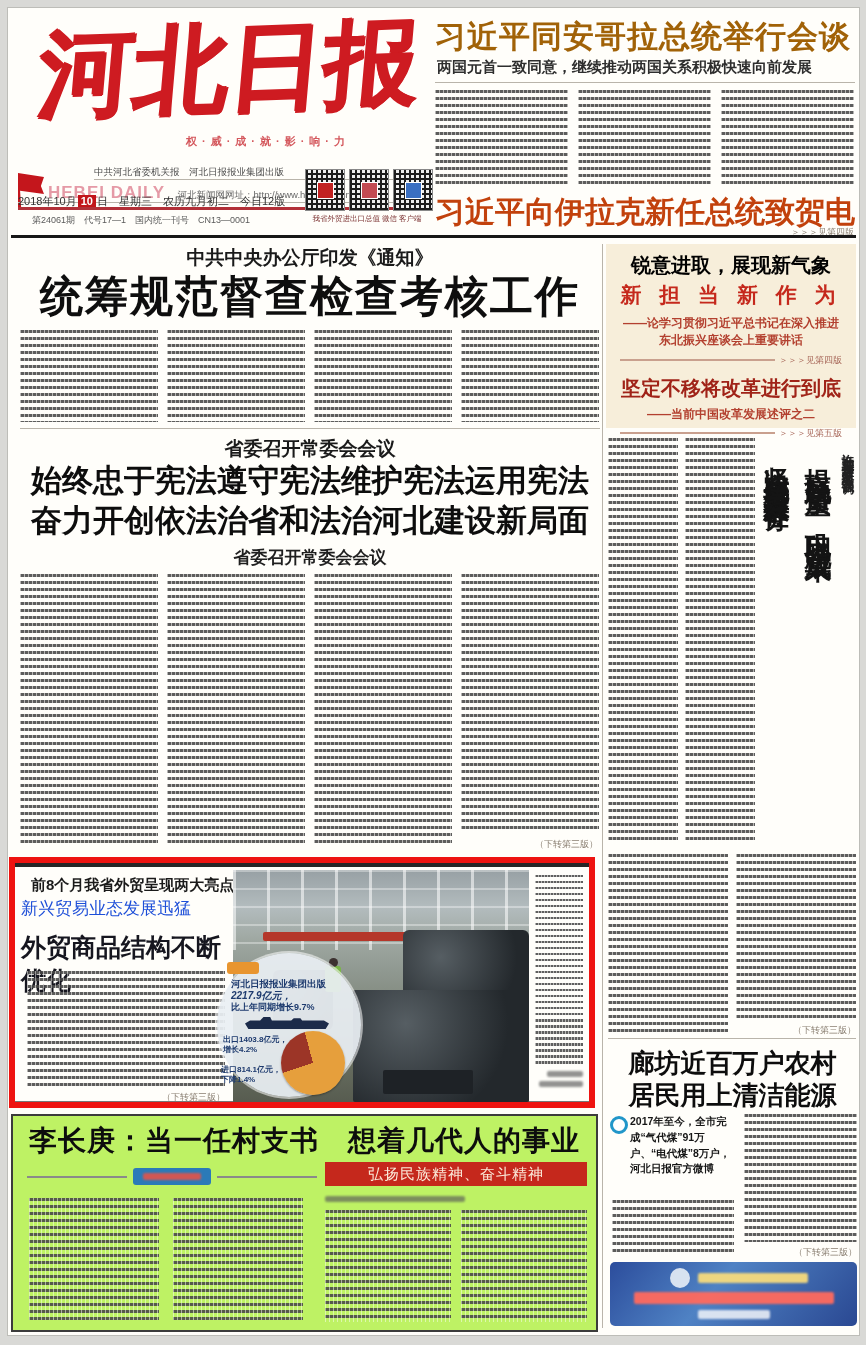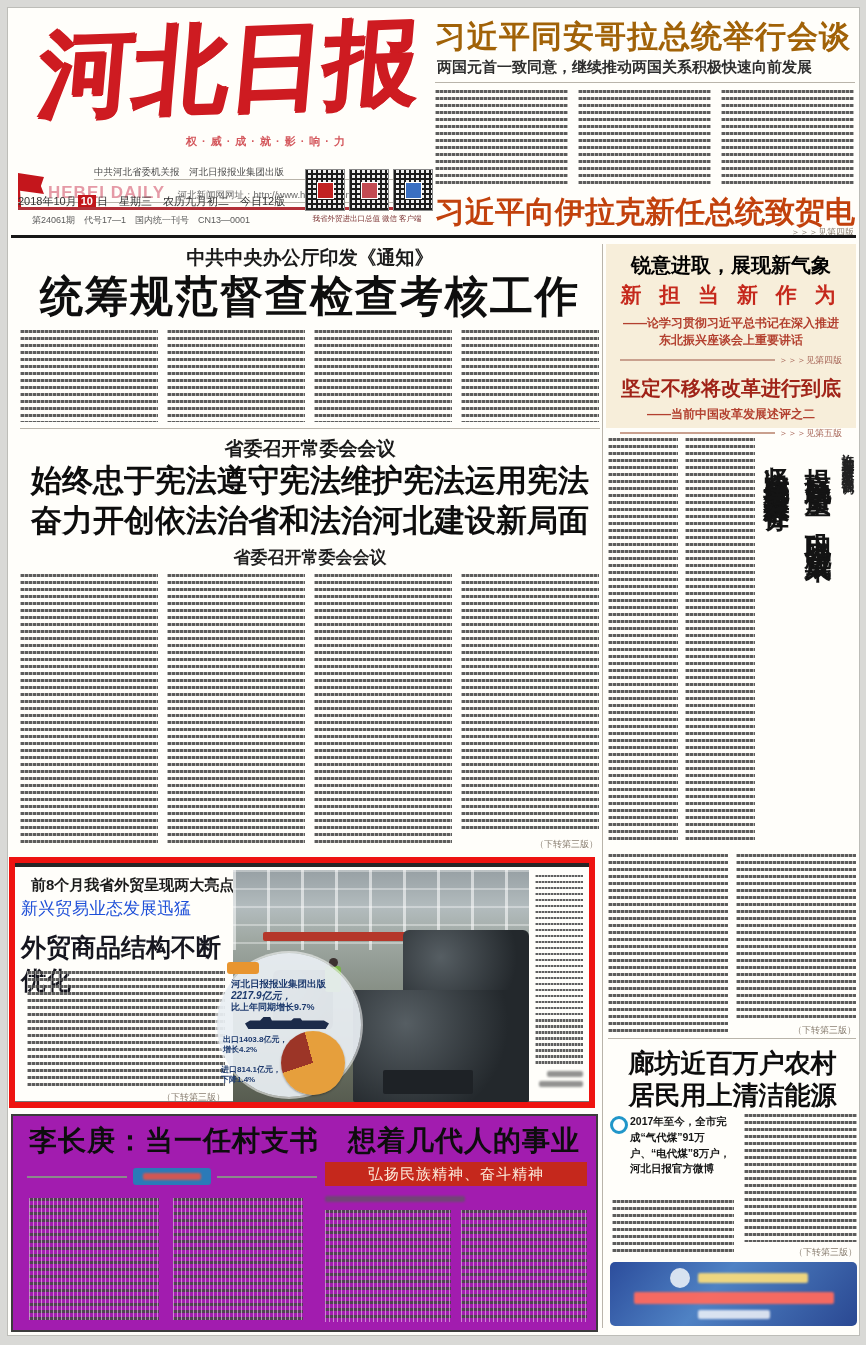--- a/index.html
+++ b/index.html
@@ -159,21 +159,21 @@
           <div class="abs info-text" style="left:4px;top:112px;width:72px;font-size:8px;">进口814.1亿元，</div>
           <div class="abs info-text" style="left:4px;top:122px;width:60px;font-size:8px;">下降1.4%</div>
         </div>
 
         <div class="abs tx f6" style="left:520px;top:8px;width:48px;height:190px;"></div>
         <div class="abs blurbar" style="left:532px;top:204px;width:36px;height:6px;"></div>
         <div class="abs blurbar" style="left:524px;top:214px;width:44px;height:6px;"></div>
       </div>
     </div>
 
-    <div class="abs" style="left:3px;top:1106px;width:587px;height:218px;border:2px solid #3c3c3c;box-sizing:border-box;background:#a21caf;">
+    <div class="abs" style="left:3px;top:1106px;width:587px;height:218px;border:2px solid #3c3c3c;box-sizing:border-box;background:#bef264;">
       <div class="center" style="margin-top:6px;font-size:28px;font-weight:900;color:#0d0d0d;letter-spacing:1px;">李长庚：当一任村支书　想着几代人的事业</div>
 
       <div class="abs" style="left:14px;top:52px;width:290px;display:flex;align-items:center;gap:6px;">
         <div class="dashline" style="flex:1;"></div>
         <div class="vtag" style="width:78px;height:17px;position:relative;">
           <div class="blurbar" style="position:absolute;left:10px;top:5px;width:58px;height:7px;background:#e2544a;opacity:.9;"></div>
         </div>
         <div class="dashline" style="flex:1;"></div>
       </div>
       <div class="abs tx" style="left:16px;top:82px;width:130px;height:122px;"></div>

